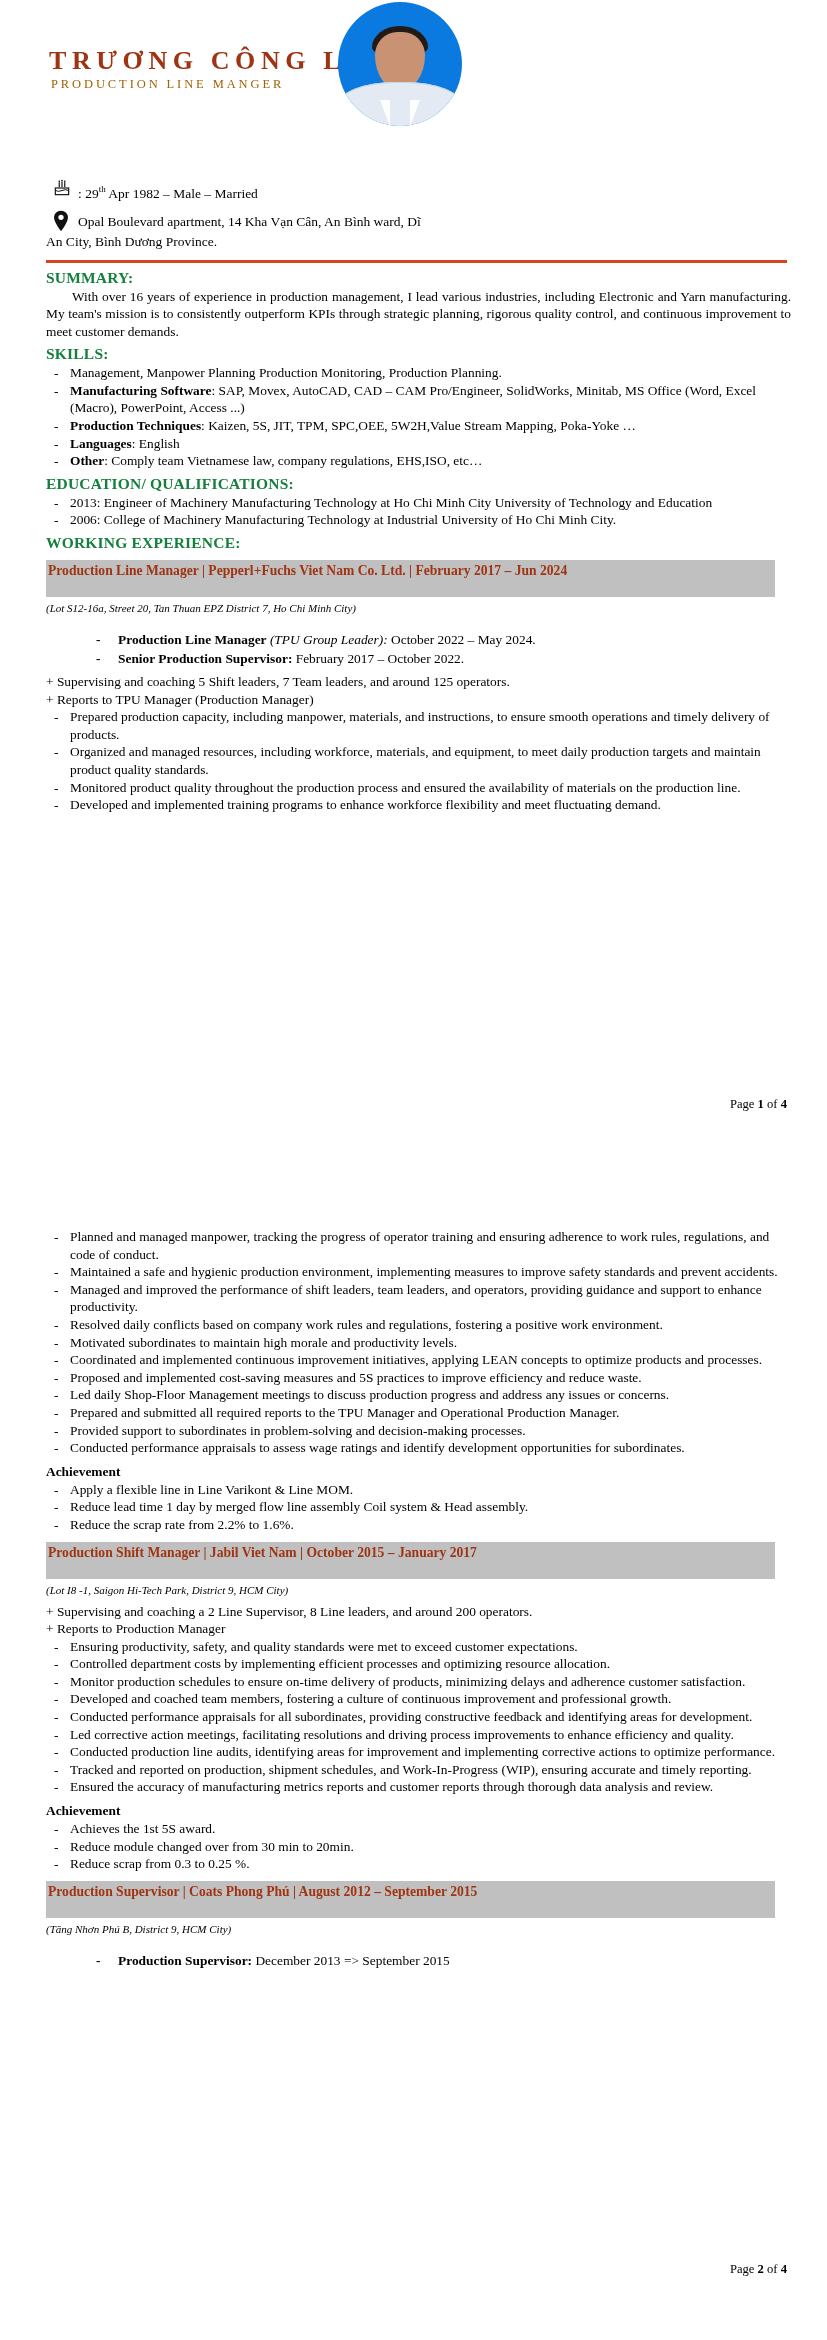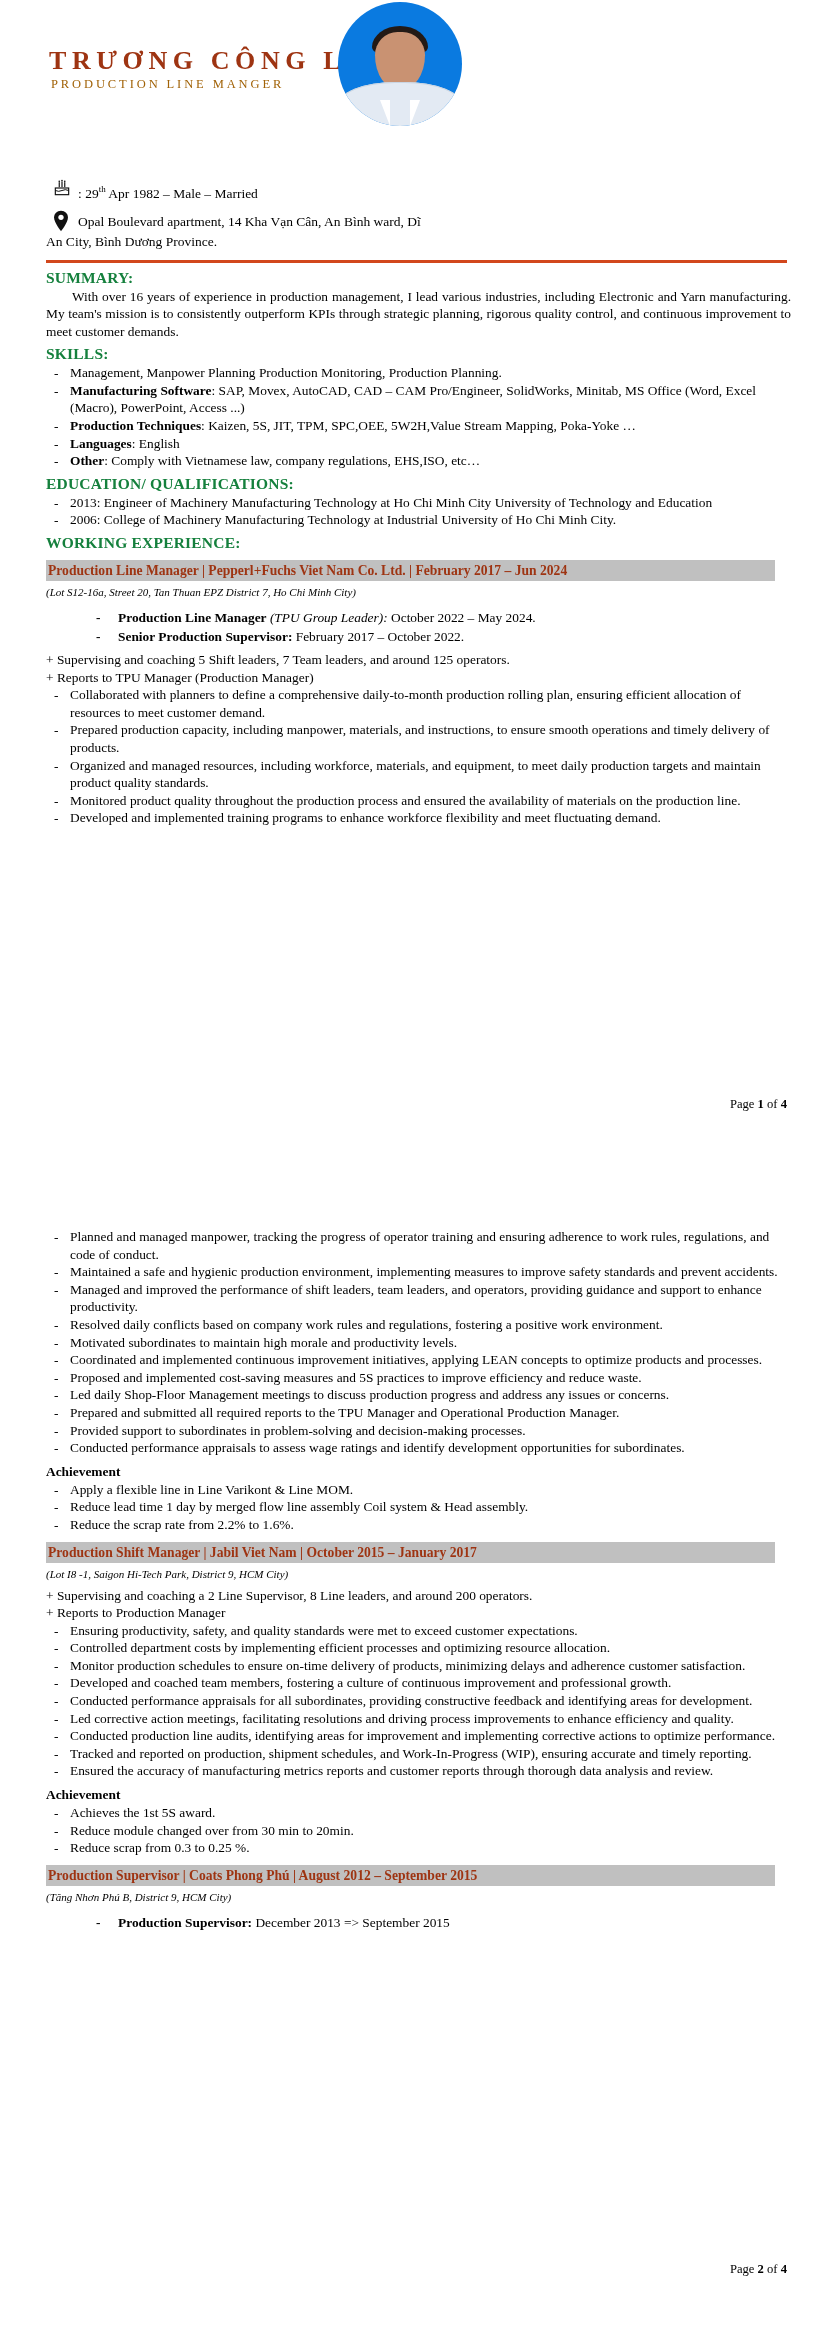--- a/index.html
+++ b/index.html
@@ -196,34 +196,34 @@
   }
 
   
   .job-bar {
     background: #c0c0c0;
     color: #9e3412;
     font-weight: bold;
     font-size: 13.6px;
     line-height: 19px;
     margin: 8px 16px 1px 6px;
-    padding: 1px 2px 1px 2px;
+    padding: 1px 2px 17px 2px;
     display: block;
     white-space: nowrap;
     overflow: hidden;
   }
   .job-addr {
     font-style: italic;
     font-size: 11px;
     line-height: 18px;
     margin: 2px 0 4px 6px;
   }
   ul.sub-dash {
     list-style: none;
-    margin: 8px 0 5px 0;
+    margin: 14px 0 5px 0;
     padding: 0 0 0 48px;
   }
   ul.sub-dash > li {
     position: relative;
     padding-left: 30px;
     font-size: 13.4px;
     line-height: 18.5px;
     white-space: nowrap;
   }
   ul.sub-dash > li::before {
@@ -305,41 +305,40 @@
       <ul class="dash">
         <li>
           <span class="nowrap-clip" style="display:block;position:relative;">
             
           </span>
           <span>Management, Manpower Planning Production Monitoring, Production Planning.</span>
         </li>
         <li><b>Manufacturing Software</b><span>: SAP, Movex, AutoCAD, CAD – CAM Pro/Engineer, SolidWorks, Minitab, MS Office (Word, Excel (Macro), PowerPoint, Access ...)</span></li>
         <li><b>Production Techniques</b><span>: Kaizen, 5S, JIT, TPM, SPC,OEE, 5W2H,Value Stream Mapping, Poka-Yoke …</span></li>
         <li><b>Languages</b><span>: English</span></li>
-        <li><b>Other</b><span>: Comply with Vietnamese law, company regulations, EHS,ISO, etc…</span></li>
+        <li><b>Other</b><span>: Comply team Vietnamese law, company regulations, EHS,ISO, etc…</span></li>
       </ul>
 
       <div class="sec-head">EDUCATION/ QUALIFICATIONS:</div>
       <ul class="dash">
         <li>2013: Engineer of Machinery Manufacturing Technology at Ho Chi Minh City University of Technology and Education</li>
         <li>2006: College of Machinery Manufacturing Technology at Industrial University of Ho Chi Minh City.</li>
       </ul>
 
       <div class="sec-head">WORKING EXPERIENCE:</div>
 
       <div class="job-bar">Production Line Manager | Pepperl+Fuchs Viet Nam Co. Ltd. | February 2017 – Jun 2024</div>
       <div class="job-addr">(Lot S12-16a, Street 20, Tan Thuan EPZ District 7, Ho Chi Minh City)</div>
       <ul class="sub-dash">
         <li><b>Production Line Manager</b><i> (TPU Group Leader):</i><span> October 2022 – May 2024.</span></li>
         <li><b>Senior Production Supervisor:</b><span> February 2017 – October 2022.</span></li>
       </ul>
       <div class="plusline">+ Supervising and coaching 5 Shift leaders, 7 Team leaders, and around 125 operators.</div>
       <div class="plusline">+ Reports to TPU Manager (Production Manager)</div>
       <ul class="dash">
-        <li>Collaborated with planners to define a comprehensive daily-to-month production rolling plan, ensuring efficient allocation of resources to meet customer demand.</li>
         <li>Prepared production capacity, including manpower, materials, and instructions, to ensure smooth operations and timely delivery of products.</li>
         <li>Organized and managed resources, including workforce, materials, and equipment, to meet daily production targets and maintain product quality standards.</li>
         <li>Monitored product quality throughout the production process and ensured the availability of materials on the production line.</li>
         <li>Developed and implemented training programs to enhance workforce flexibility and meet fluctuating demand.</li>
       </ul>
     </div>
 
     <div class="footer-page" style="top:1097px;">
       <span>Page </span><b>1</b><span> of </span><b>4</b>
     </div>

